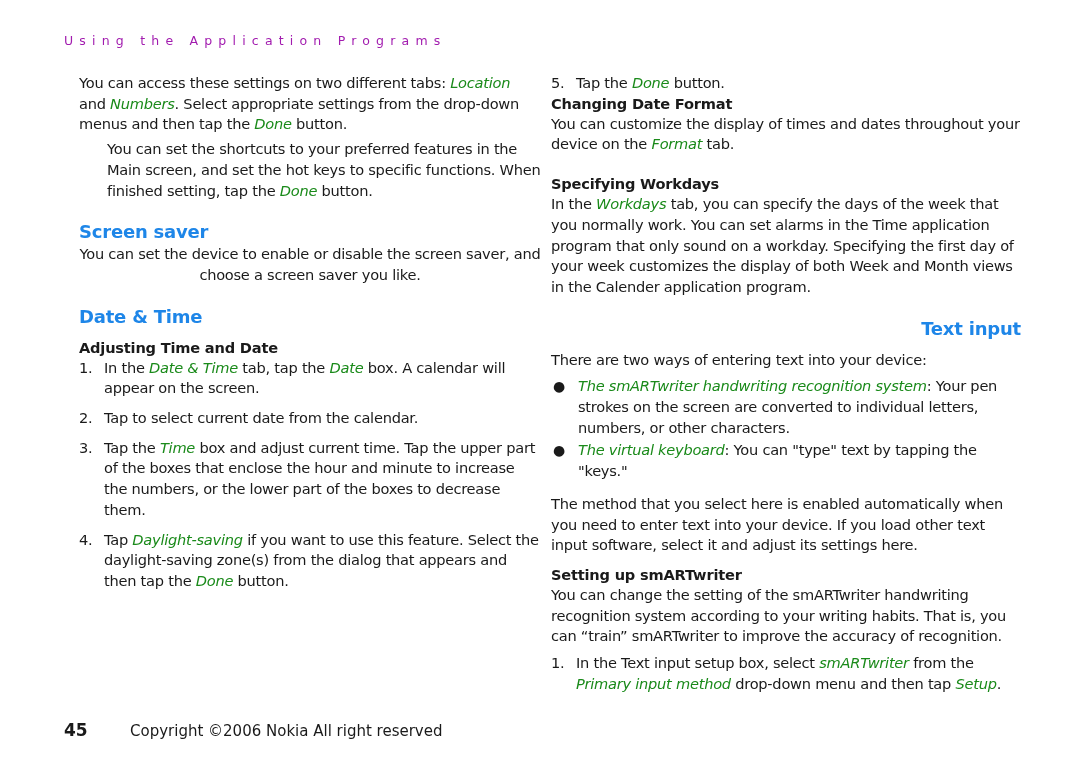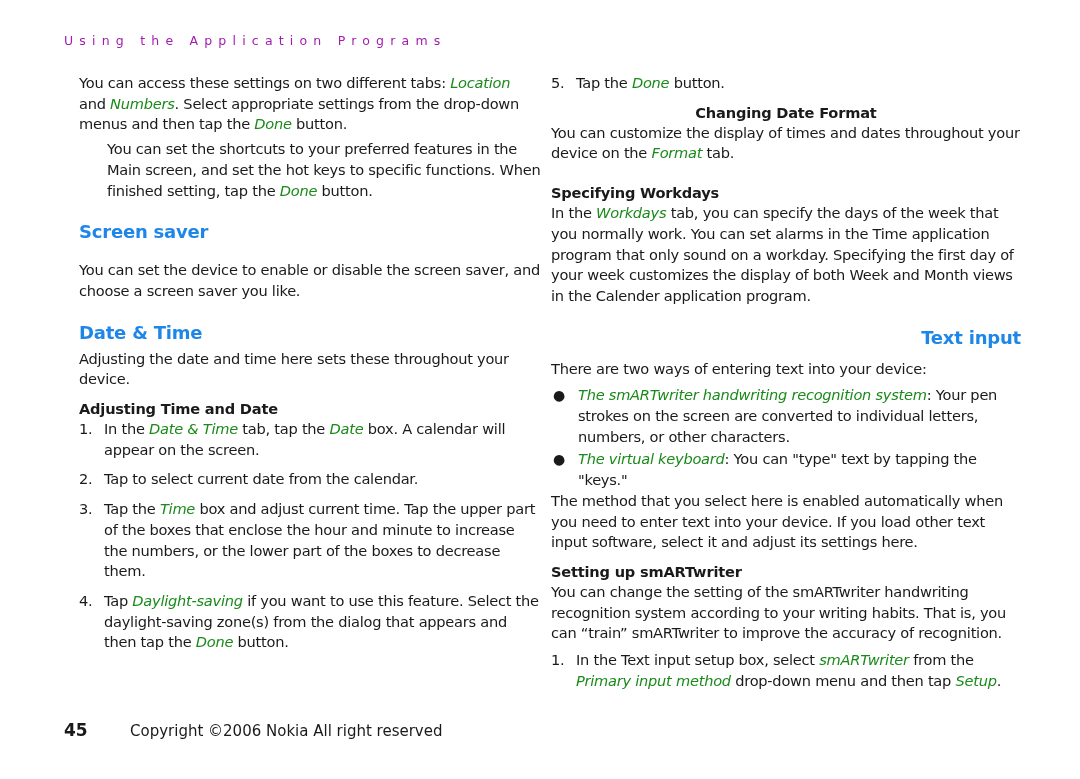--- a/index.html
+++ b/index.html
@@ -26,52 +26,51 @@
 <body>
 
 <div class="running-head">Using the Application Programs</div>
 
 <div class="col left">
   <p><span>You can access these settings on two different tabs: </span><span class="g">Location</span><span> and </span><span class="g">Numbers</span><span>. Select appropriate settings from the drop-down menus and then tap the </span><span class="g">Done</span><span> button.</span></p>
 
   <p style="margin-top:4px;margin-left:28px;"><span>You can set the shortcuts to your preferred features in the Main screen, and set the hot keys to specific functions. When finished setting, tap the </span><span class="g">Done</span><span> button.</span></p>
 
   <h2 style="margin-top:19px;">Screen saver</h2>
-  <p style="margin-top:16px;">You can set the device to enable or disable the screen saver, and choose a screen saver you like.</p>
+  <p style="margin-top:0;text-align:center;">You can set the device to enable or disable the screen saver, and choose a screen saver you like.</p>
 
   <h2 style="margin-top:19px;">Date &amp; Time</h2>
-  <p style="margin-top:4px;">Adjusting the date and time here sets these throughout your device.</p>
 
   <h3 style="margin-top:9px;">Adjusting Time and Date</h3>
   <ul class="steps">
     <li><span class="num">1.</span><span>In the </span><span class="g">Date &amp; Time</span><span> tab, tap the </span><span class="g">Date</span><span> box. A calendar will appear on the screen.</span></li>
     <li style="margin-top:9px;"><span class="num">2.</span><span>Tap to select current date from the calendar.</span></li>
     <li style="margin-top:9px;"><span class="num">3.</span><span>Tap the </span><span class="g">Time</span><span> box and adjust current time. Tap the upper part of the boxes that enclose the hour and minute to increase the numbers, or the lower part of the boxes to decrease them.</span></li>
     <li style="margin-top:9px;"><span class="num">4.</span><span>Tap </span><span class="g">Daylight-saving</span><span> if you want to use this feature. Select the daylight-saving zone(s) from the dialog that appears and then tap the </span><span class="g">Done</span><span> button.</span></li>
   </ul>
 </div>
 
 <div class="col right">
   <ul class="steps">
     <li><span class="num">5.</span><span>Tap the </span><span class="g">Done</span><span> button.</span></li>
   </ul>
 
-  <h3 style="margin-top:9px;text-align:center;">Changing Date Format</h3>
+  <h3 style="margin-top:0;">Changing Date Format</h3>
   <p><span>You can customize the display of times and dates throughout your device on the </span><span class="g">Format</span><span> tab.</span></p>
 
   <h3 style="margin-top:19px;">Specifying Workdays</h3>
   <p><span>In the </span><span class="g">Workdays</span><span> tab, you can specify the days of the week that you normally work. You can set alarms in the Time application program that only sound on a workday. Specifying the first day of your week customizes the display of both Week and Month views in the Calender application program.</span></p>
 
   <h2 style="margin-top:19px;text-align:right;">Text input</h2>
   <p style="margin-top:9px;">There are two ways of entering text into your device:</p>
   <ul class="bullets" style="margin-top:6px;">
     <li><span class="dot">●</span><span class="g">The smARTwriter handwriting recognition system</span><span>: Your pen strokes on the screen are converted to individual letters, numbers, or other characters.</span></li>
     <li style="margin-top:2px;"><span class="dot">●</span><span class="g">The virtual keyboard</span><span>: You can "type" text by tapping the "keys."</span></li>
   </ul>
-  <p style="margin-top:0;">The method that you select here is enabled automatically when you need to enter text into your device. If you load other text input software, select it and adjust its settings here.</p>
+  <p style="margin-top:12px;">The method that you select here is enabled automatically when you need to enter text into your device. If you load other text input software, select it and adjust its settings here.</p>
 
   <h3 style="margin-top:9px;">Setting up smARTwriter</h3>
   <p>You can change the setting of the smARTwriter handwriting recognition system according to your writing habits. That is, you can “train” smARTwriter to improve the accuracy of recognition.</p>
   <ul class="steps" style="margin-top:6px;">
     <li><span class="num">1.</span><span>In the Text input setup box, select </span><span class="g">smARTwriter</span><span> from the </span><span class="g">Primary input method</span><span> drop-down menu and then tap </span><span class="g">Setup</span><span>.</span></li>
   </ul>
 </div>
 
 <div class="footer">
   <span class="page-num">45</span><span>Copyright ©2006 Nokia All right reserved</span>

